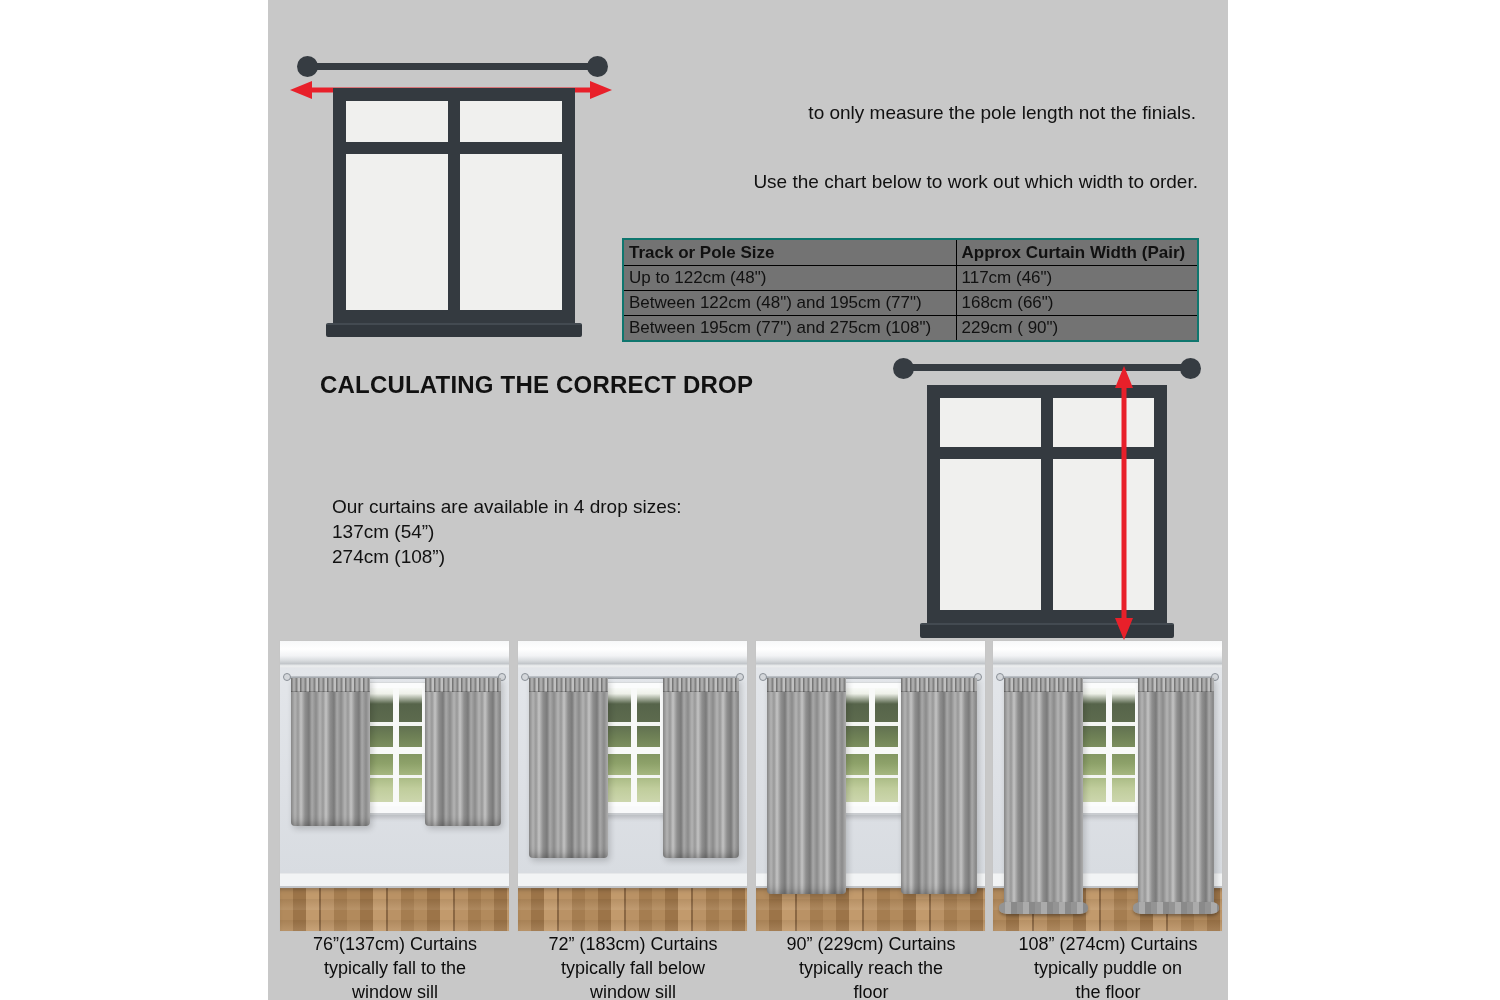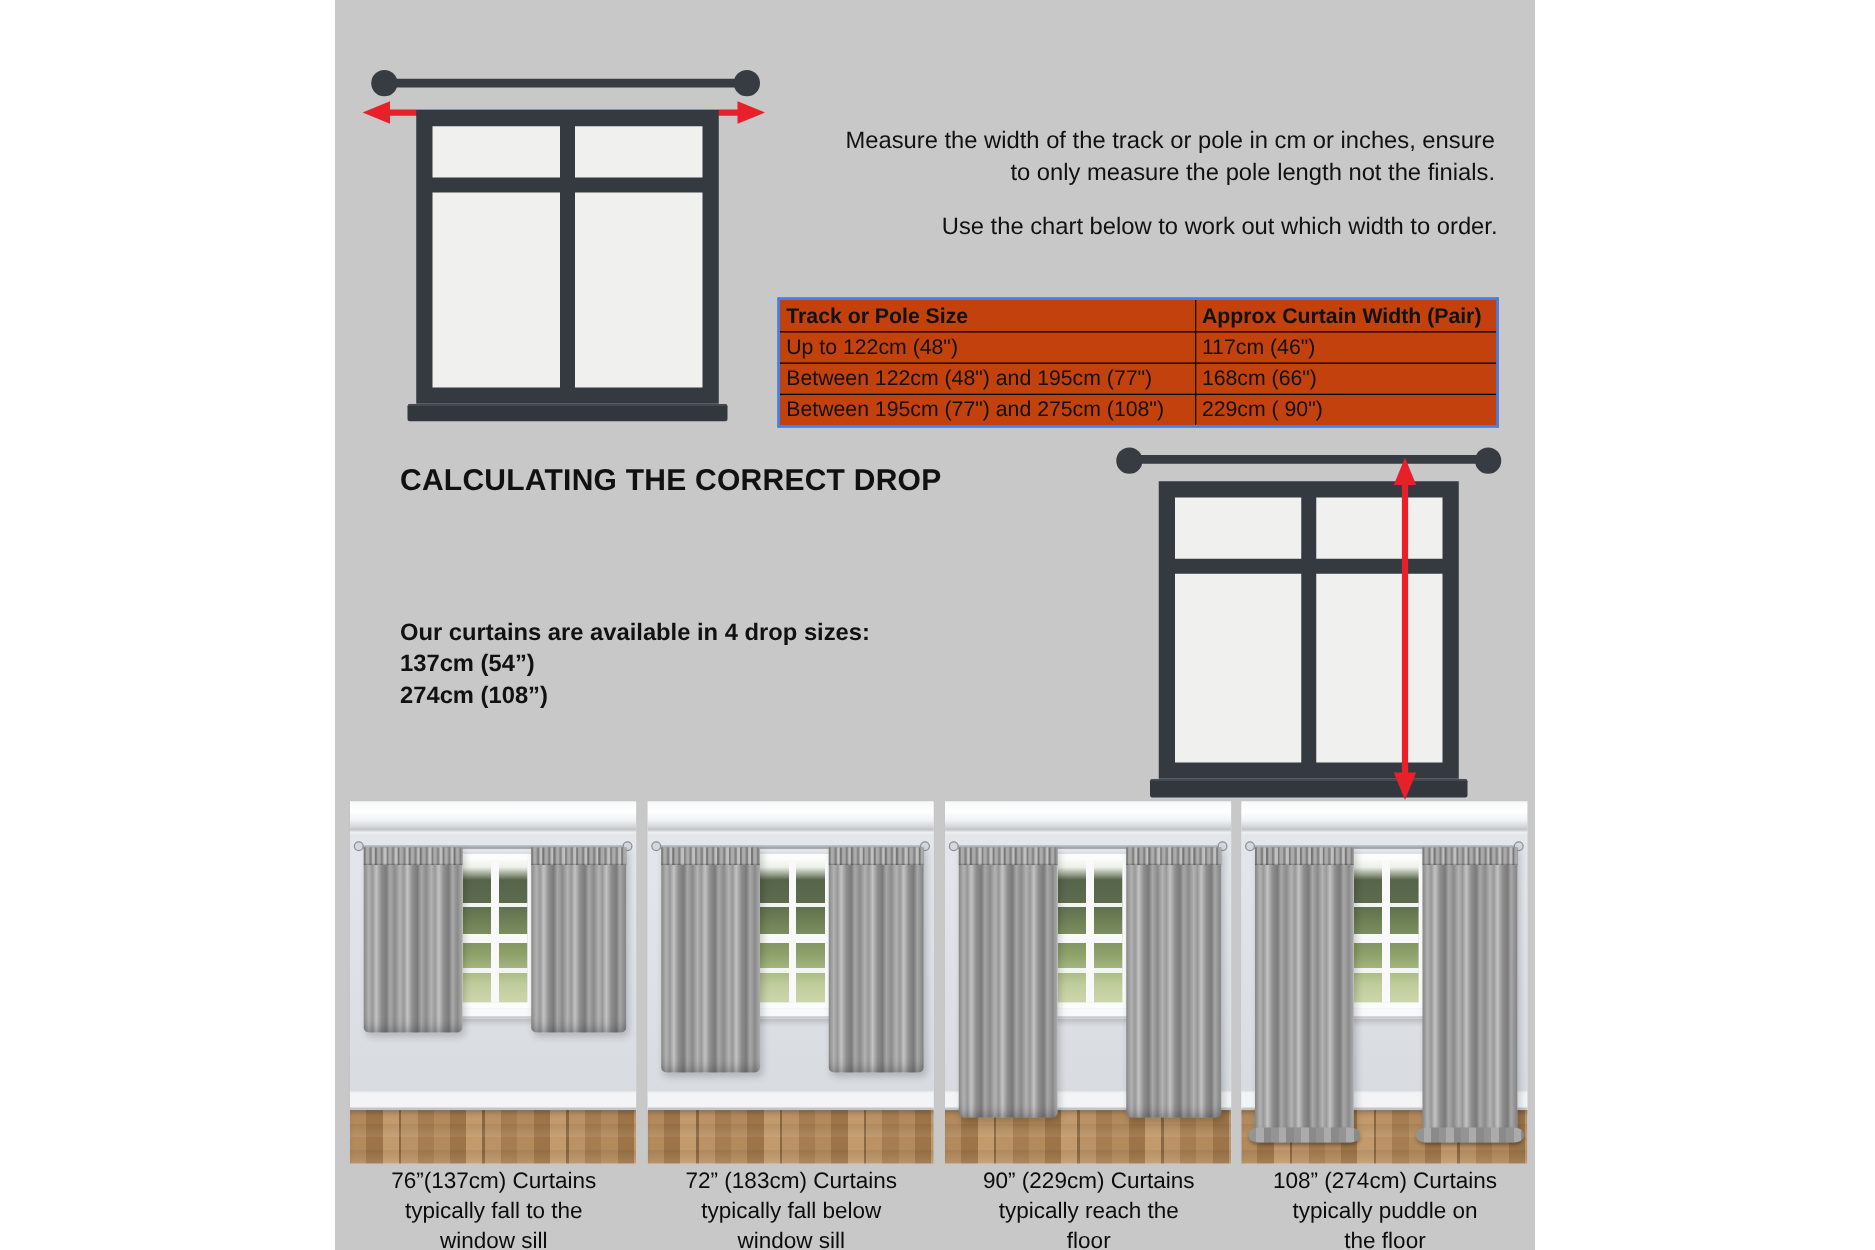--- a/index.html
+++ b/index.html
@@ -9,22 +9,22 @@
   .abs{position:absolute;}
 
   
   .h1{font-size:24px;font-weight:bold;letter-spacing:.2px;white-space:nowrap;}
   .body-t{font-size:19px;line-height:26px;white-space:nowrap;}
   .right-t{text-align:right;}
   .sizes-t{font-size:19px;line-height:25px;white-space:nowrap;}
   .line{display:block;}
 
   
-  table.size-table{border-collapse:collapse;background:#c2410c;table-layout:fixed;
-                   border:2px solid #3b82f6;font-size:17px;}
+  table.size-table{border-collapse:collapse;background:#737373;table-layout:fixed;
+                   border:2px solid #0f766e;font-size:17px;}
   table.size-table td,table.size-table th{border:1px solid #000;padding:0 5px;text-align:left;
                    white-space:nowrap;overflow:hidden;}
   table.size-table th{font-weight:bold;height:25px;}
   table.size-table td{height:24px;font-weight:normal;}
 
   
   .dwin{background:#343a40;}
   .pane{position:absolute;background:#f0f0ee;}
   .sill{background:#31373d;border-top:2px solid #434a51;border-radius:2px;}
   .pole-bar{background:#363c42;border-radius:3px;}
@@ -87,21 +87,20 @@
       <div class="abs dwin" style="left:43px;top:40px;width:242px;height:235px;">
         <div class="pane" style="left:13px;top:13px;width:102px;height:41px;"></div>
         <div class="pane" style="left:127px;top:13px;width:102px;height:41px;"></div>
         <div class="pane" style="left:13px;top:66px;width:102px;height:156px;"></div>
         <div class="pane" style="left:127px;top:66px;width:102px;height:156px;"></div>
       </div>
       <div class="abs sill" style="left:36px;top:275px;width:256px;height:12px;"></div>
     </div>
 
     <div class="abs body-t right-t" style="right:32px;top:100px;">
-      <span class="line">Measure the width of the track or pole in cm or inches, ensure</span>
       <span class="line">to only measure the pole length not the finials.</span>
     </div>
     <div class="abs body-t right-t" style="right:30px;top:169px;margin-left:20px;">Use the chart below to work out which width to order.</div>
 
     <table class="size-table abs" style="left:354px;top:238px;width:575px;">
       <colgroup>
           <col style="width:333px">
           <col style="width:242px">
         </colgroup>
       <tbody>
@@ -118,21 +117,21 @@
         <td>168cm (66")</td>
       </tr>
       <tr>
         <td>Between 195cm (77") and 275cm (108")</td>
         <td>229cm ( 90")</td>
       </tr>
     </tbody>
       </table>
 
     <div class="abs h1" style="left:52px;top:371px;">CALCULATING THE CORRECT DROP</div>
-    <div class="abs sizes-t" style="left:52px;top:494px;font-weight:bold;">
+    <div class="abs sizes-t" style="left:64px;top:494px;">
       <span class="line">Our curtains are available in 4 drop sizes:</span>
       <span class="line">137cm (54”)</span>
       <span class="line">274cm (108”)</span>
     </div>
 
     <div class="abs" style="left:615px;top:350px;width:330px;height:300px;">
       <div class="abs pole-bar" style="left:20px;top:14px;width:287px;height:7px;"></div>
       <div class="abs pole-end" style="left:10px;top:8px;"></div>
       <div class="abs pole-end" style="left:297px;top:8px;"></div>
       <div class="abs dwin" style="left:44px;top:35px;width:240px;height:238px;">

